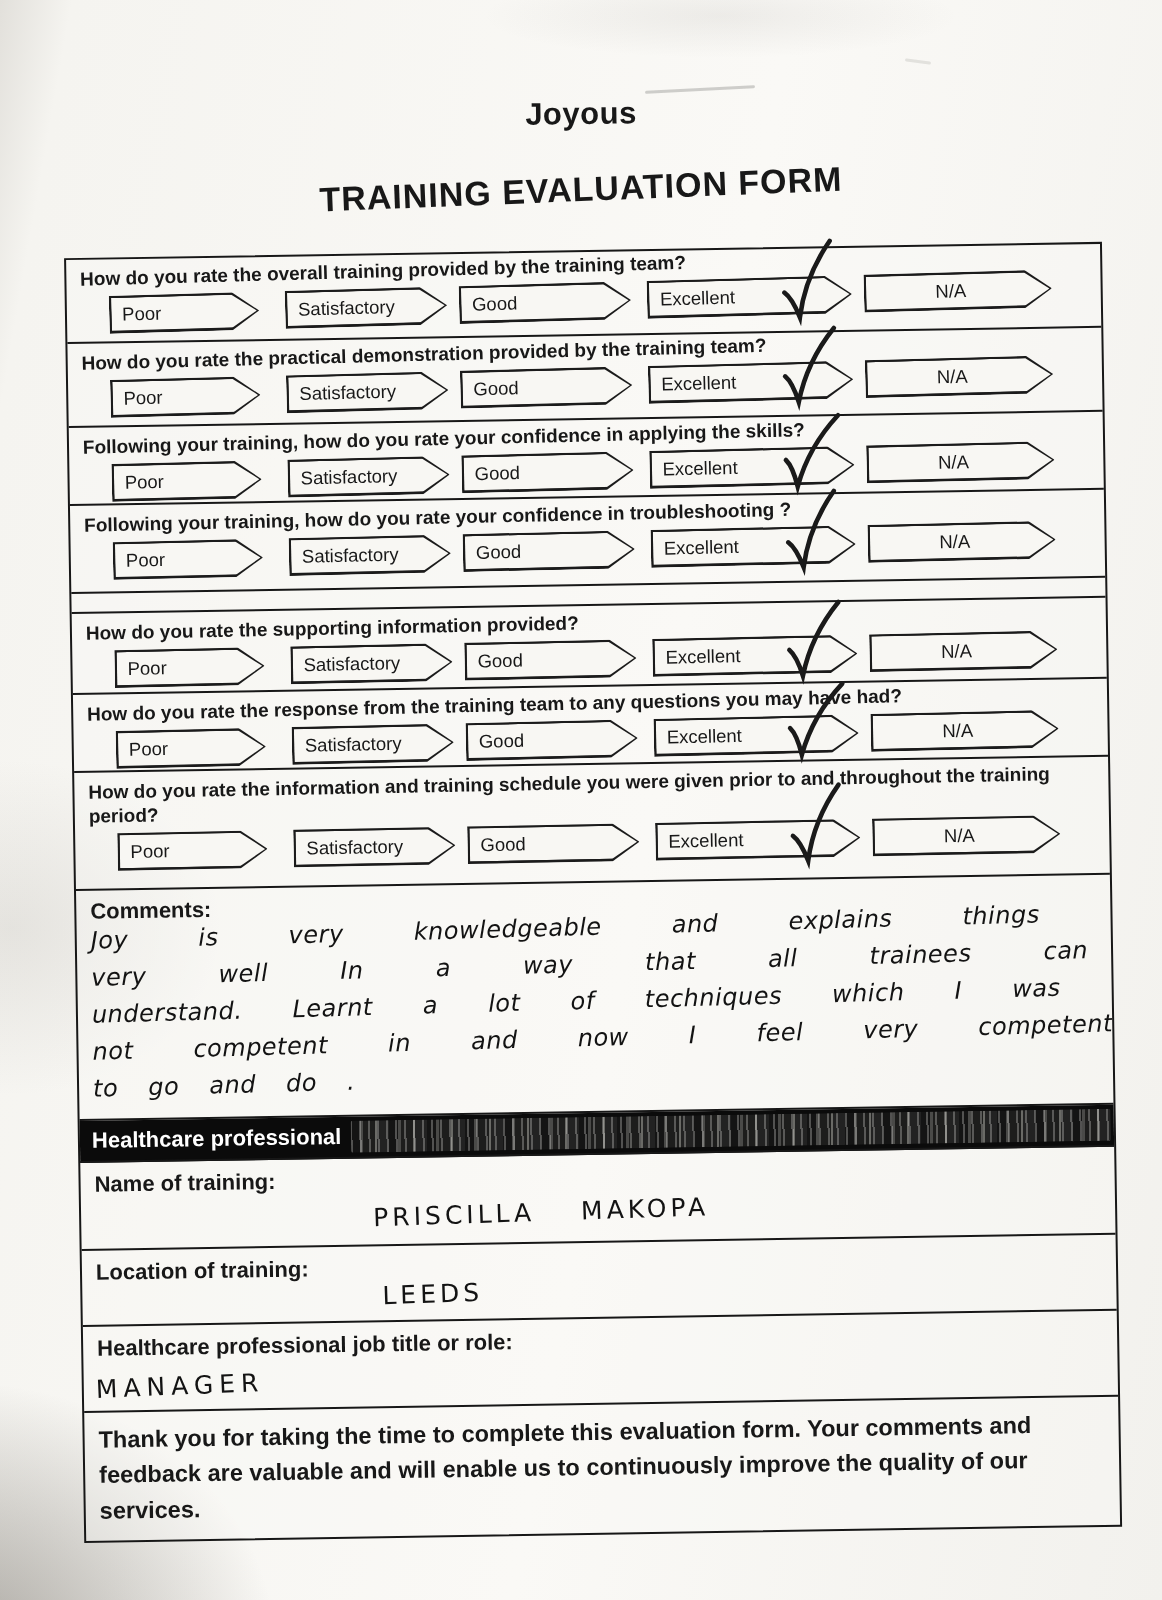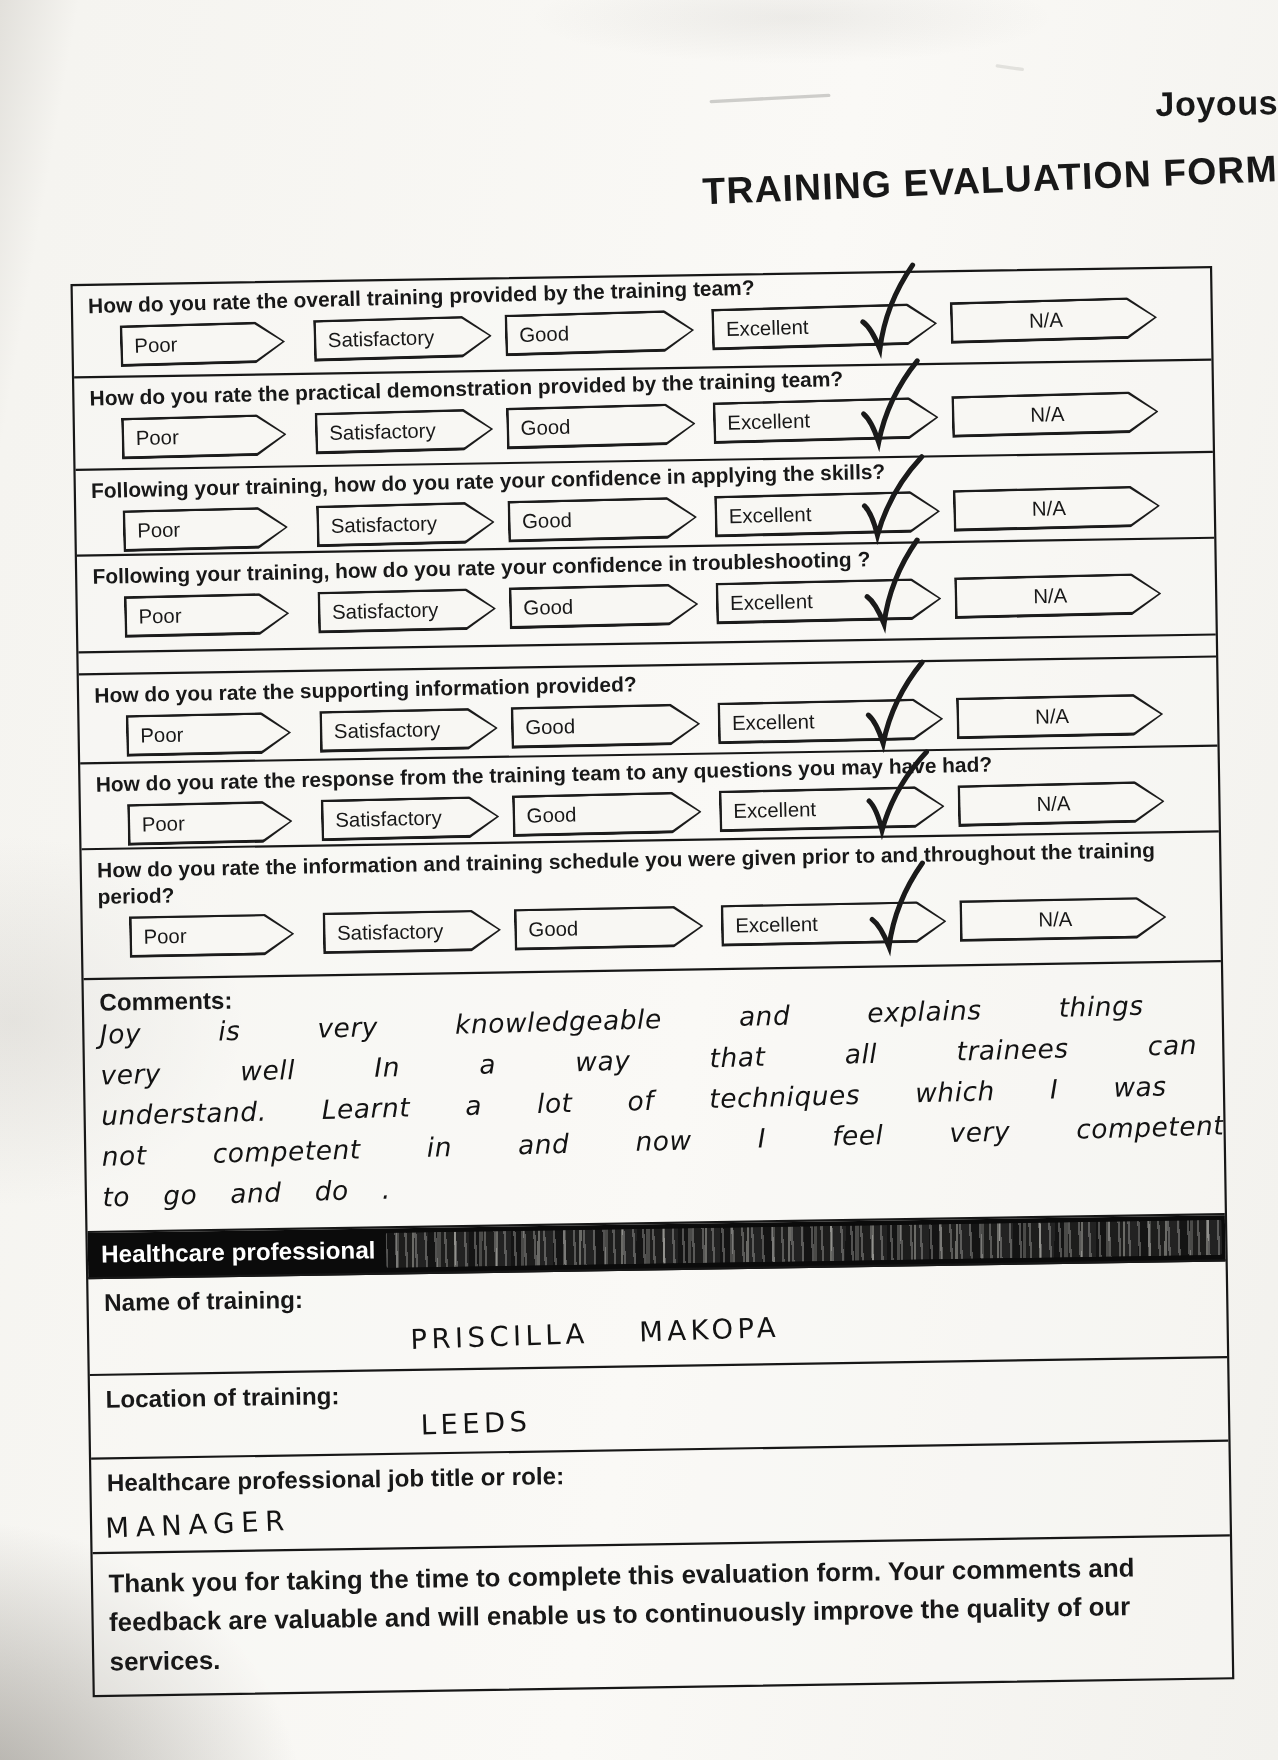--- a/index.html
+++ b/index.html
@@ -10,21 +10,21 @@
     position:relative; width:1162px; height:1600px; margin:0 auto; overflow:hidden;
     background:
       radial-gradient(520px 430px at -4% 103%, rgba(105,100,92,.55), rgba(105,100,92,0) 62%),
       radial-gradient(300px 240px at 1% 58%, rgba(140,135,127,.16), transparent 70%),
       radial-gradient(340px 60px at 62% 1%, rgba(120,116,110,.10), transparent 70%),
       linear-gradient(100deg, #e2e0db 0%, #f5f4f0 5%, #faf9f6 55%, #f2f1ed 100%);
     color:#181818;
   }
   .pencil-mark { position:absolute; background:rgba(95,92,88,.28); border-radius:2px; }
 
-  .titles { position:absolute; top:84px; left:0; width:100%; text-align:right; }
+  .titles { position:absolute; top:96px; left:0; width:100%; text-align:center; }
   .page-title { font-size:31px; font-weight:600; transform:rotate(-0.8deg); letter-spacing:0.5px; }
   .page-subtitle { margin-top:38px; font-size:34px; font-weight:700; letter-spacing:1px; transform:rotate(-2.3deg); }
 
   .form-box {
     position:absolute; top:250px; left:64px; width:1038px;
     border:2.5px solid #171717; transform:rotate(-0.9deg); transform-origin:50% 0;
     background:rgba(250,249,246,.35);
   }
 
   .q-row { border-bottom:2px solid #171717; overflow:visible; position:relative; }

